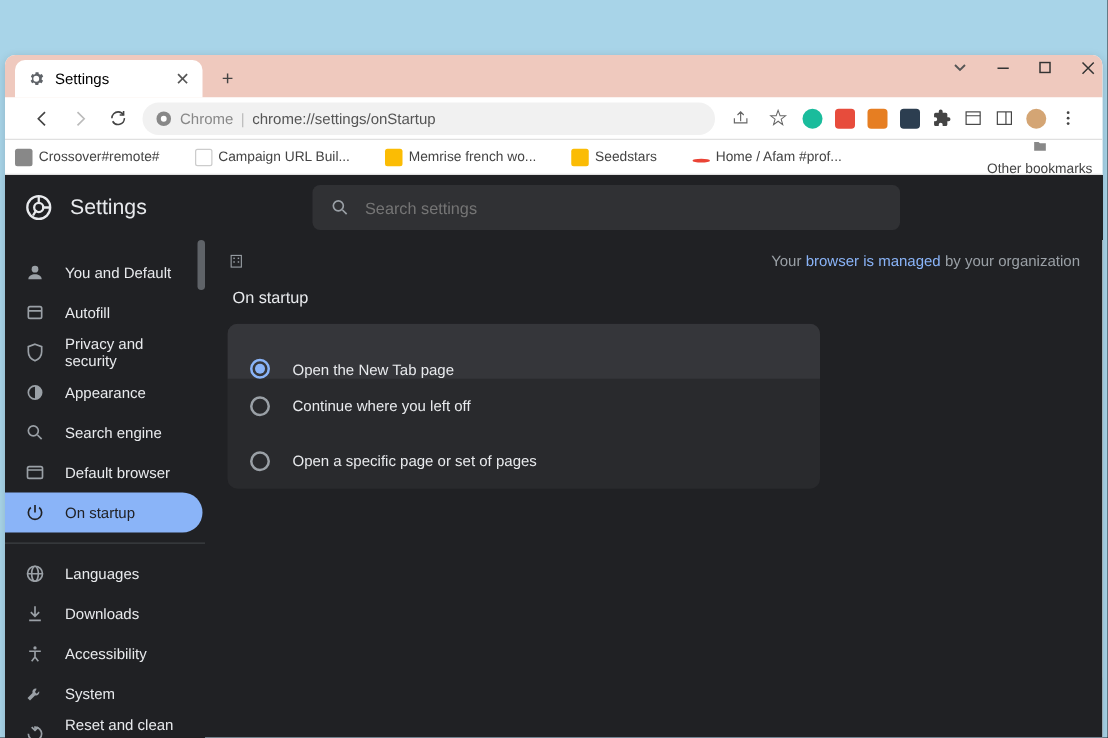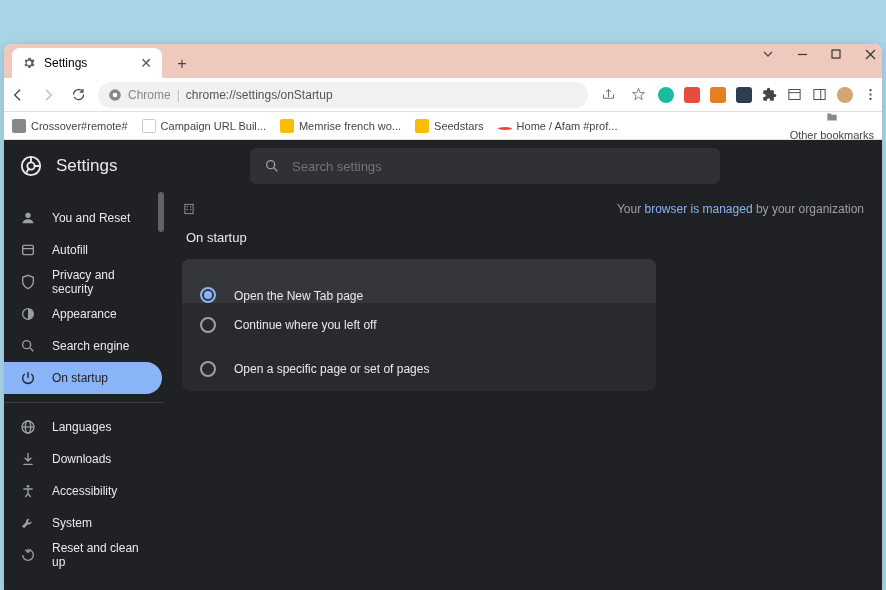--- a/index.html
+++ b/index.html
@@ -8,30 +8,30 @@
 .window { position: absolute; top: 44px; left: 4px; right: 4px; bottom: 0; background: #fff; border-radius: 8px 8px 0 0; overflow: hidden; display: flex; flex-direction: column; box-shadow: 0 2px 8px rgba(0,0,0,0.15); }
 
 .win-controls { position: absolute; top: 48px; right: 10px; display: flex; gap: 22px; align-items: center; z-index: 10; }
 .win-btn { width: 12px; height: 12px; display: flex; align-items: center; justify-content: center; color: #333; font-size: 14px; cursor: pointer; }
 
 .tabstrip { height: 34px; background: #efc9be; display: flex; align-items: flex-end; padding: 0 8px; }
 .tab { background: #fff; height: 30px; border-radius: 8px 8px 0 0; display: flex; align-items: center; padding: 0 10px; min-width: 150px; gap: 8px; font-size: 12px; }
 .tab-close { margin-left: auto; color: #555; cursor: pointer; font-size: 14px; }
 .new-tab { width: 28px; height: 28px; display: flex; align-items: center; justify-content: center; color: #444; font-size: 16px; cursor: pointer; margin-left: 6px; }
 
-.toolbar { height: 34px; background: #fff; border-bottom: 1px solid #e0e0e0; display: flex; align-items: center; padding: 0 4px; gap: 10px; }
+.toolbar { height: 34px; background: #fff; border-bottom: 1px solid #e0e0e0; display: flex; align-items: center; padding: 0 20px; gap: 10px; }
 .nav-btn { width: 20px; height: 20px; display: flex; align-items: center; justify-content: center; color: #555; cursor: pointer; }
 .nav-btn.disabled { color: #bbb; }
 .omnibox { flex: 1; height: 26px; background: #f1f1f1; border-radius: 14px; display: flex; align-items: center; padding: 0 10px; gap: 6px; font-size: 12px; color: #555; }
 .omni-scheme { color: #888; }
 .omni-sep { color: #bbb; }
 .toolbar-right { display: flex; align-items: center; gap: 10px; }
 .ext-icon { width: 16px; height: 16px; border-radius: 3px; }
 
-.bookmarks-bar { height: 28px; background: #fff; border-bottom: 1px solid #e0e0e0; display: flex; align-items: center; padding: 0 8px; gap: 14px; font-size: 11px; color: #444; }
+.bookmarks-bar { height: 28px; background: #fff; border-bottom: 1px solid #e0e0e0; display: flex; align-items: center; padding: 0 8px; gap: 28px; font-size: 11px; color: #444; }
 .bookmark { display: flex; align-items: center; gap: 5px; cursor: pointer; }
 .bm-icon { width: 14px; height: 14px; border-radius: 2px; }
 .other-bm { margin-left: auto; flex-direction: column; }
 
 .content { flex: 1; background: #202124; display: flex; overflow: hidden; position: relative; }
 
 .settings-header { position: absolute; top: 0; left: 0; right: 0; height: 52px; display: flex; align-items: center; padding: 0 16px; background: #202124; z-index: 5; }
 .settings-title-wrap { display: flex; align-items: center; gap: 14px; width: 210px; }
 .settings-title { font-size: 17px; font-weight: 500; color: #e8eaed; }
 .search-box { flex: 0 0 470px; height: 36px; background: #303134; border-radius: 6px; display: flex; align-items: center; padding: 0 14px; gap: 12px; margin-left: 20px; }
@@ -232,21 +232,21 @@
     <div class="sidebar">
       <div class="sidebar-scroll"></div>
       <div id="sb1">
           <div class="side-item">
             <span class="si-icon">
               <svg width="16" height="16" viewBox="0 0 24 24">
                 <circle cx="12" cy="8" r="4" fill="currentColor"></circle>
                 <path d="M4 20c0-4 4-6 8-6s8 2 8 6" fill="currentColor"></path>
               </svg>
             </span>
-            <span>You and Reset</span>
+            <span>You and Default</span>
           </div>
           <div class="side-item">
             <span class="si-icon">
               <svg width="16" height="16" viewBox="0 0 24 24">
                 <rect x="4" y="5" width="16" height="14" rx="2" stroke="currentColor" stroke-width="2" fill="none"></rect>
                 <line x1="4" y1="10" x2="20" y2="10" stroke="currentColor" stroke-width="2"></line>
               </svg>
             </span>
             <span>Autofill</span>
           </div>
@@ -268,20 +268,29 @@
             <span>Appearance</span>
           </div>
           <div class="side-item">
             <span class="si-icon">
               <svg width="16" height="16" viewBox="0 0 24 24">
                 <circle cx="10" cy="10" r="6" stroke="currentColor" stroke-width="2" fill="none"></circle>
                 <line x1="15" y1="15" x2="20" y2="20" stroke="currentColor" stroke-width="2"></line>
               </svg>
             </span>
             <span>Search engine</span>
+          </div>
+          <div class="side-item">
+            <span class="si-icon">
+              <svg width="16" height="16" viewBox="0 0 24 24">
+                <rect x="3" y="5" width="18" height="14" rx="2" stroke="currentColor" stroke-width="2" fill="none"></rect>
+                <line x1="3" y1="9" x2="21" y2="9" stroke="currentColor" stroke-width="2"></line>
+              </svg>
+            </span>
+            <span>Default browser</span>
           </div>
           <div class="side-item active">
             <span class="si-icon">
               <svg width="16" height="16" viewBox="0 0 24 24">
                 <path d="M12 3v9M7 6a8 8 0 1010 0" stroke="currentColor" stroke-width="2" fill="none"></path>
               </svg>
             </span>
             <span>On startup</span>
           </div>
         </div>

